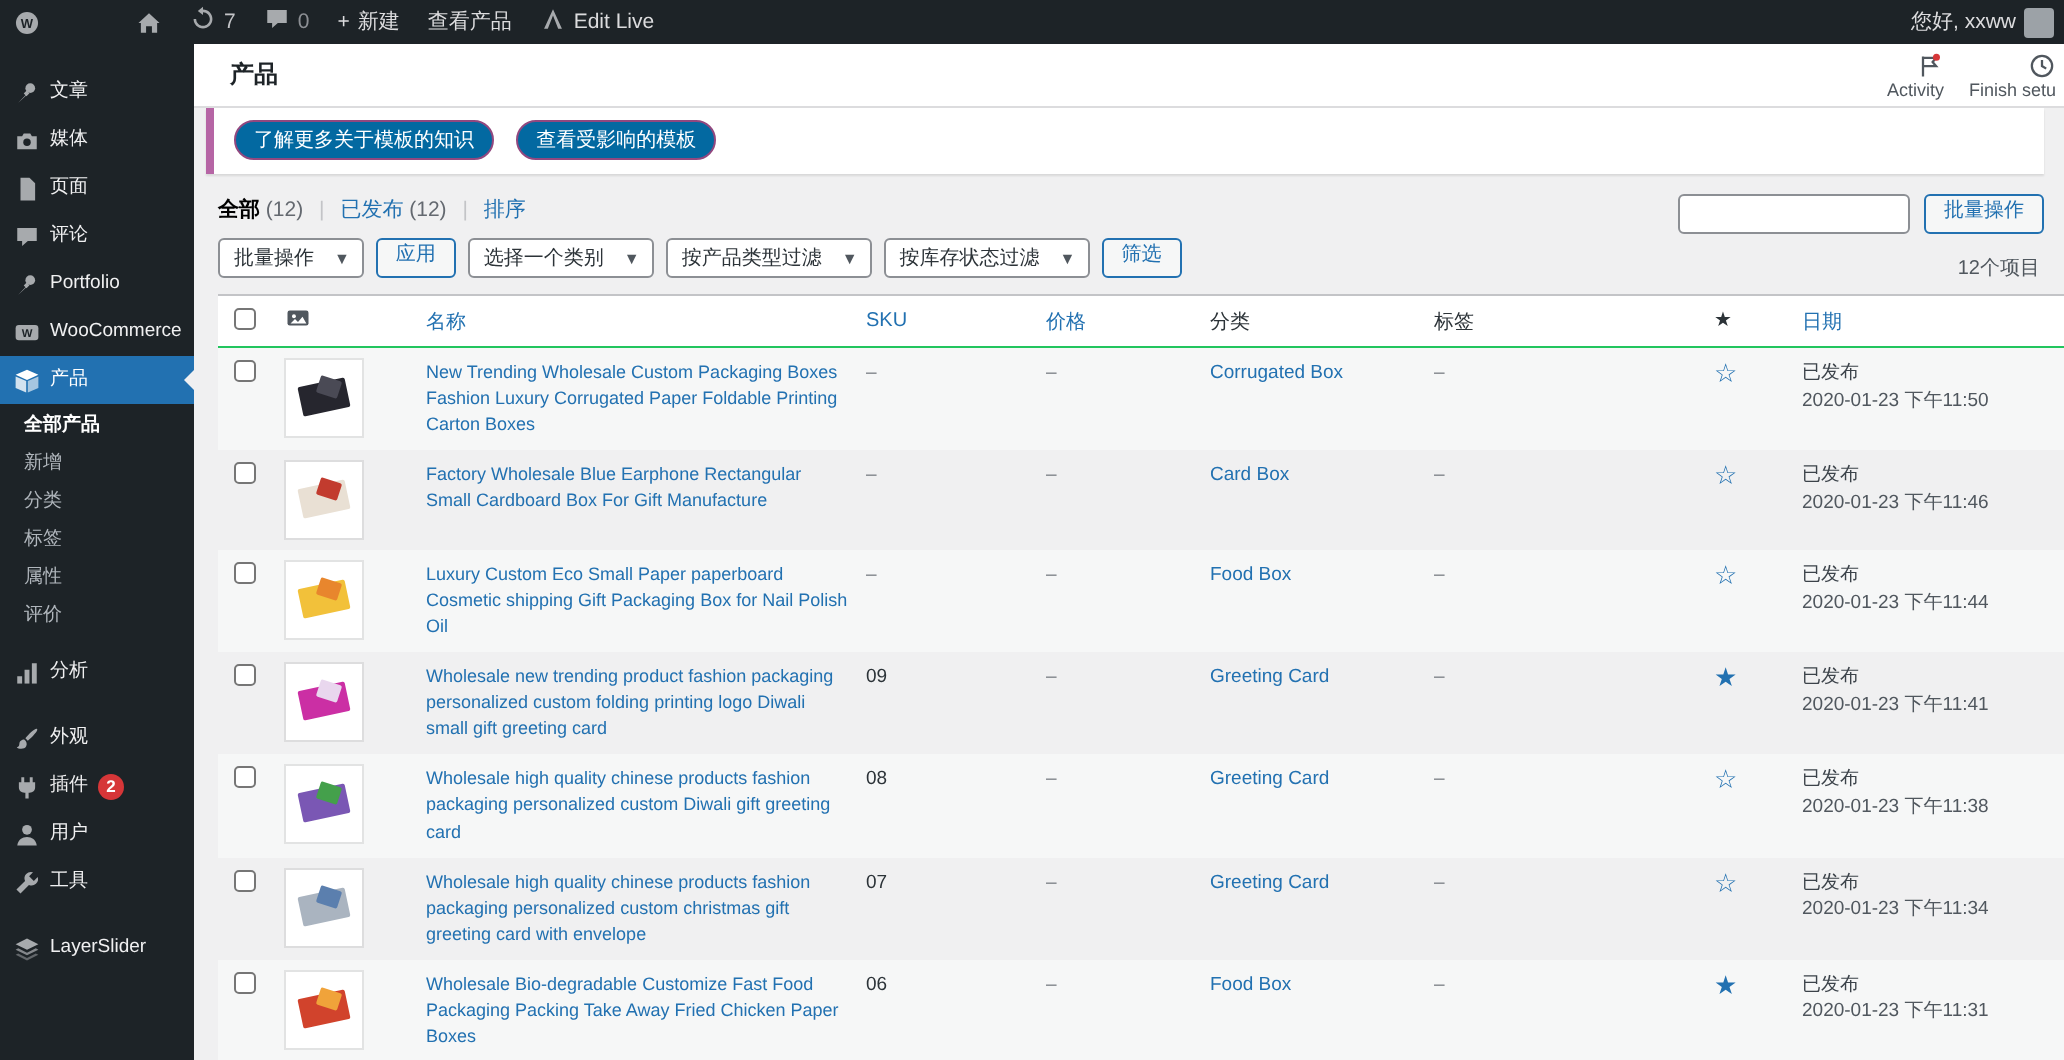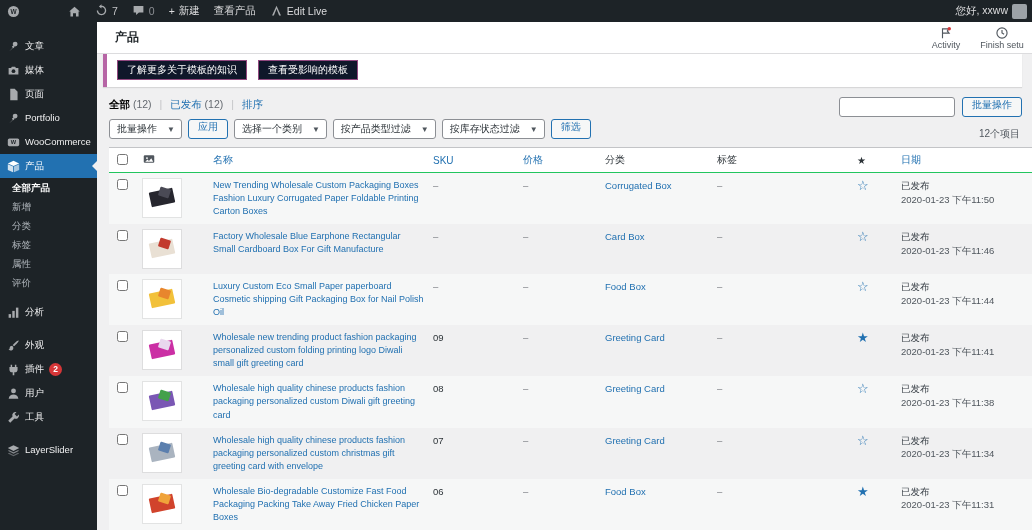--- a/index.html
+++ b/index.html
@@ -33,28 +33,28 @@
   .badge{color:#fff;border-radius:9px;font-size:8.5px;padding:0 4px;min-width:13px;height:13px;
     line-height:13px;text-align:center;display:inline-block;font-weight:bold}
   .sep{height:9px}
 
   
   #content{margin-left:97px;margin-top:22px;height:508px;overflow:hidden;position:relative}
   .wc-header{background:#fff;height:32px;display:flex;align-items:center;padding:0 4px 0 18px;
     border-bottom:1px solid #dcdcde;overflow:hidden}
   .wc-title{font-weight:bold;font-size:12px;color:#1d2327}
   .wc-actions{margin-left:auto;display:flex;gap:4px}
-  .wc-action{display:flex;flex-direction:column;align-items:center;font-size:9px;color:#50575e;
+  .wc-action{display:flex;flex-direction:column;align-items:flex-end;font-size:9px;color:#50575e;
     width:52px;cursor:pointer;white-space:nowrap;overflow:hidden}
   .wc-action svg{width:14px;height:14px}
 
   .notice{background:#fff;border-left:4px solid #b665a5;box-shadow:0 1px 1px rgba(0,0,0,.1);
     margin:0 10px 9px 6px;padding:6px 10px 7px}
-  .notice-btn{display:inline-block;background:#0f172a;border:1px solid #91487f;color:#fff;
-    font-size:10px;padding:2px 9px;border-radius:0;margin-right:8px;cursor:pointer}
+  .notice-btn{display:inline-block;background:#0369a1;border:1px solid #91487f;color:#fff;
+    font-size:10px;padding:2px 9px;border-radius:10px;margin-right:8px;cursor:pointer}
 
   .toolbar{position:relative;padding:0 12px}
   .views{font-size:10.5px;padding:2px 0 7px;color:#646970}
   .view-link{color:#2271b1;cursor:pointer;text-decoration:none}
   .view-label.current{color:#000;font-weight:bold}
   .vcount{color:#646970}
   .vsep{color:#c3c4c7;margin:0 5px}
   .controls{display:flex;gap:6px;align-items:center;padding:0 0 8px}
   .select{background:#fff;border:1px solid #8c8f94;border-radius:3px;font-size:10px;color:#2c3338;
     padding:2px 6px 2px 7px;cursor:pointer;height:20px;display:flex;align-items:center;gap:10px;white-space:nowrap}
@@ -150,20 +150,28 @@
       </span>
       <span class="mi-label">媒体</span>
     </div>
     <div class="menu-item">
       <span class="mi-icon">
         <svg viewBox="0 0 16 16">
           <path fill="currentColor" d="M4 1h5.5L13 4.5V15H4z"></path>
         </svg>
       </span>
       <span class="mi-label">页面</span>
+    </div>
+    <div class="menu-item">
+      <span class="mi-icon">
+        <svg viewBox="0 0 16 16">
+          <path fill="currentColor" d="M2 2.5h12v8H8.5L5 13.5v-3H2z"></path>
+        </svg>
+      </span>
+      <span class="mi-label">评论</span>
     </div>
     <div class="menu-item">
       <span class="mi-icon">
         <svg viewBox="0 0 16 16">
           <circle cx="10" cy="5" r="3" fill="currentColor"></circle>
           <path fill="currentColor" d="M8.6 7.8L7 9.4 2.5 14.2l4.8-4.5 1.6-1.6zM7.8 6.5 6 8.3l1.7 1.7 1.8-1.8z"></path>
         </svg>
       </span>
       <span class="mi-label">Portfolio</span>
     </div>

